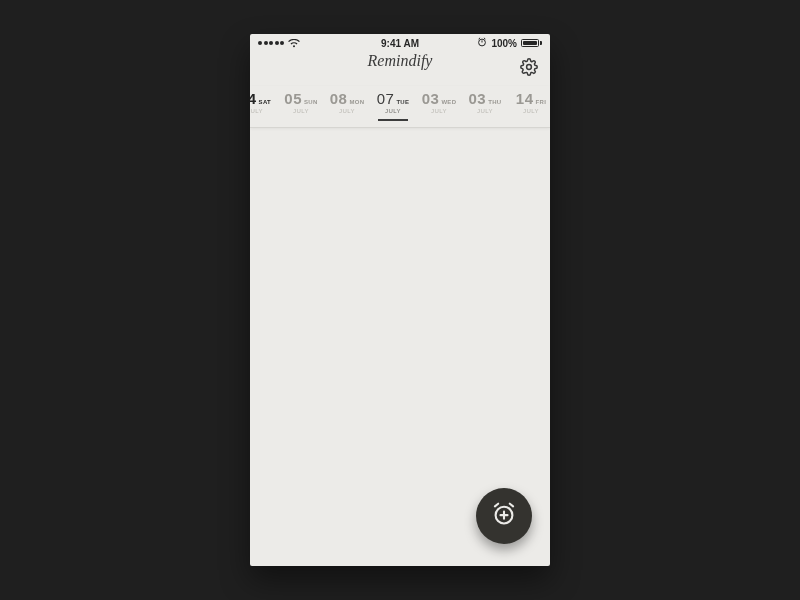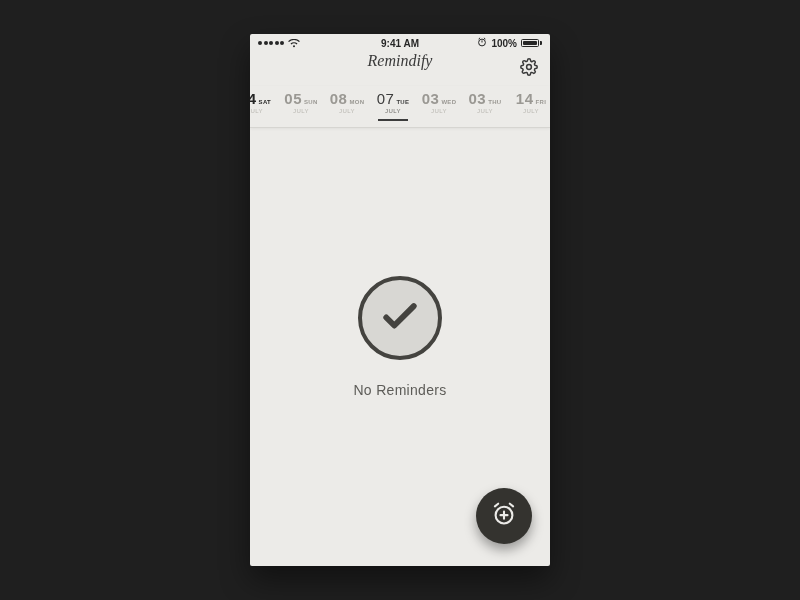--- a/index.html
+++ b/index.html
@@ -248,30 +248,20 @@
         <div class="date-item">
           <div class="date-top">
             <span class="date-num">14</span>
             <span class="date-dow">FRI</span>
           </div>
           <div class="date-month">JULY</div>
         </div>
       </div>
   </div>
 
-  <div class="content">
-    <div class="check-circle">
-      <span>
-        <svg width="44" height="44" viewBox="0 0 24 24">
-          <path d="M4.5 12.8l4.4 4.4L19.5 6.6" fill="none" stroke="#44433f" stroke-width="3.2" stroke-linecap="round" stroke-linejoin="round"></path>
-        </svg>
-      </span>
-    </div>
-    <div class="empty-text">No Reminders</div>
-  </div>
 
   <div class="fab">
     <span>
       <svg width="28" height="28" viewBox="0 0 24 24" fill="none" stroke="#ecebe8" stroke-width="1.8" stroke-linecap="round">
         <circle cx="12" cy="13" r="7.2"></circle>
         <line x1="12" y1="10" x2="12" y2="16"></line>
         <line x1="9" y1="13" x2="15" y2="13"></line>
         <line x1="4.2" y1="5.4" x2="7" y2="3.2"></line>
         <line x1="19.8" y1="5.4" x2="17" y2="3.2"></line>
       </svg>

